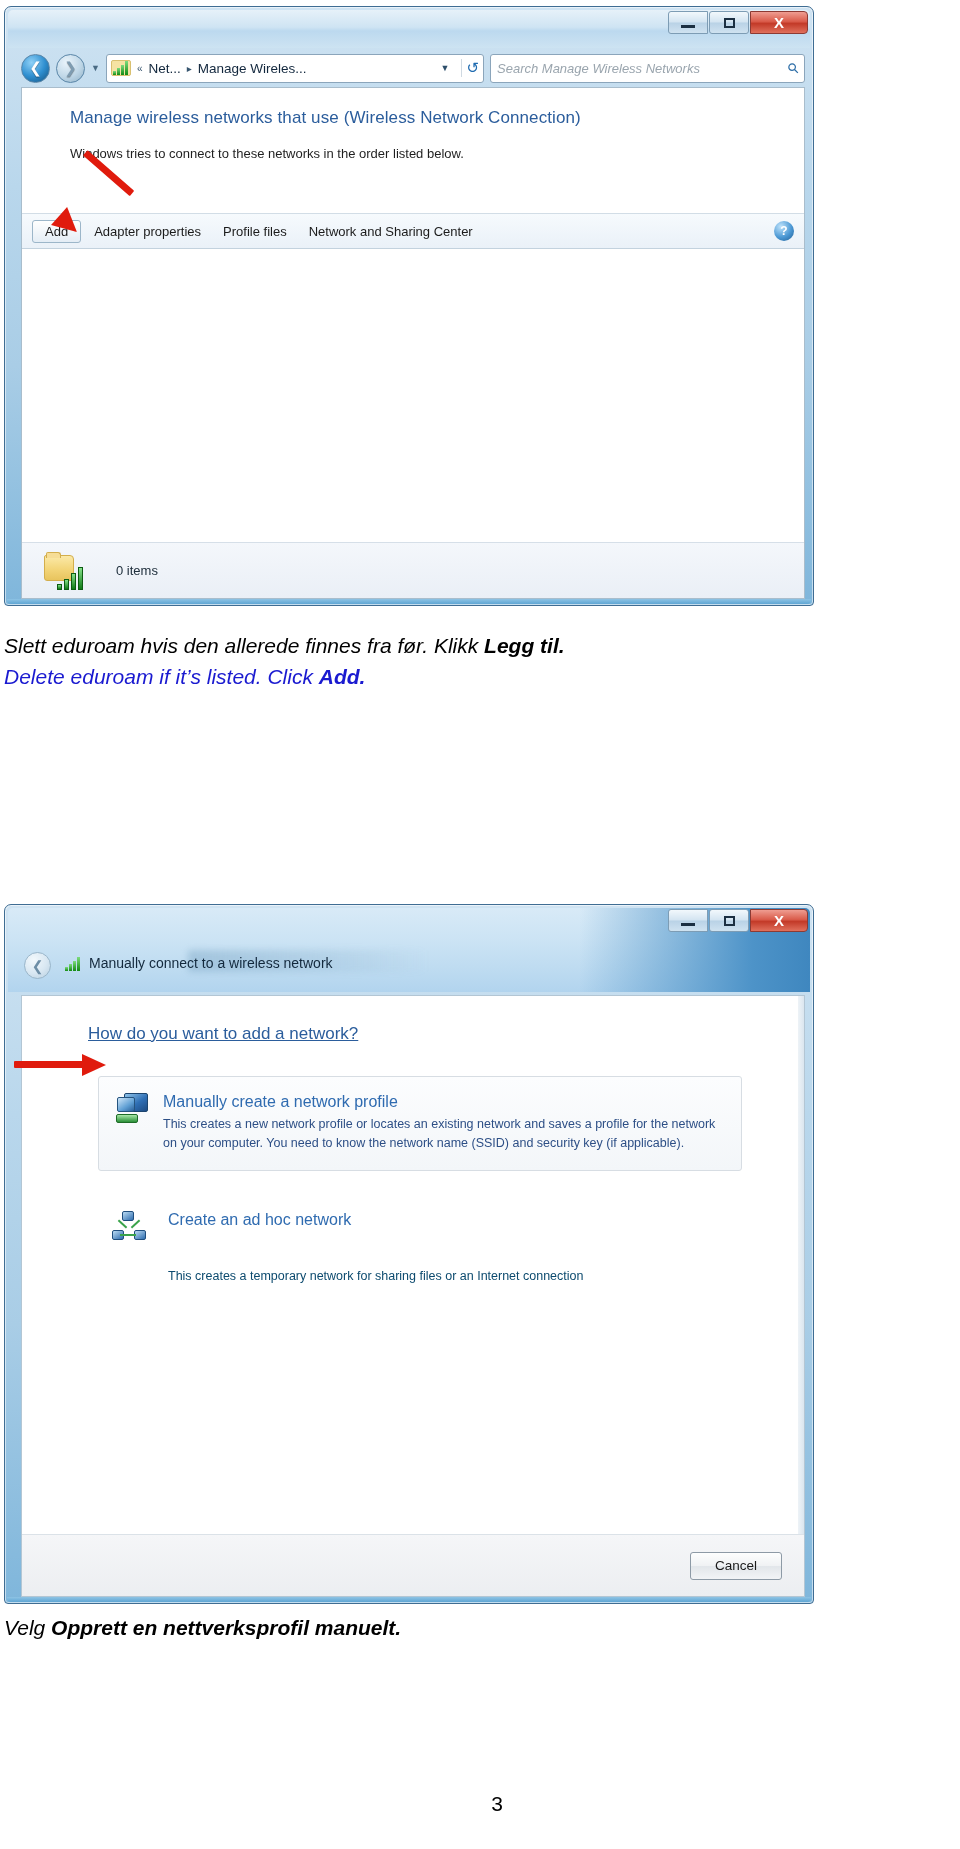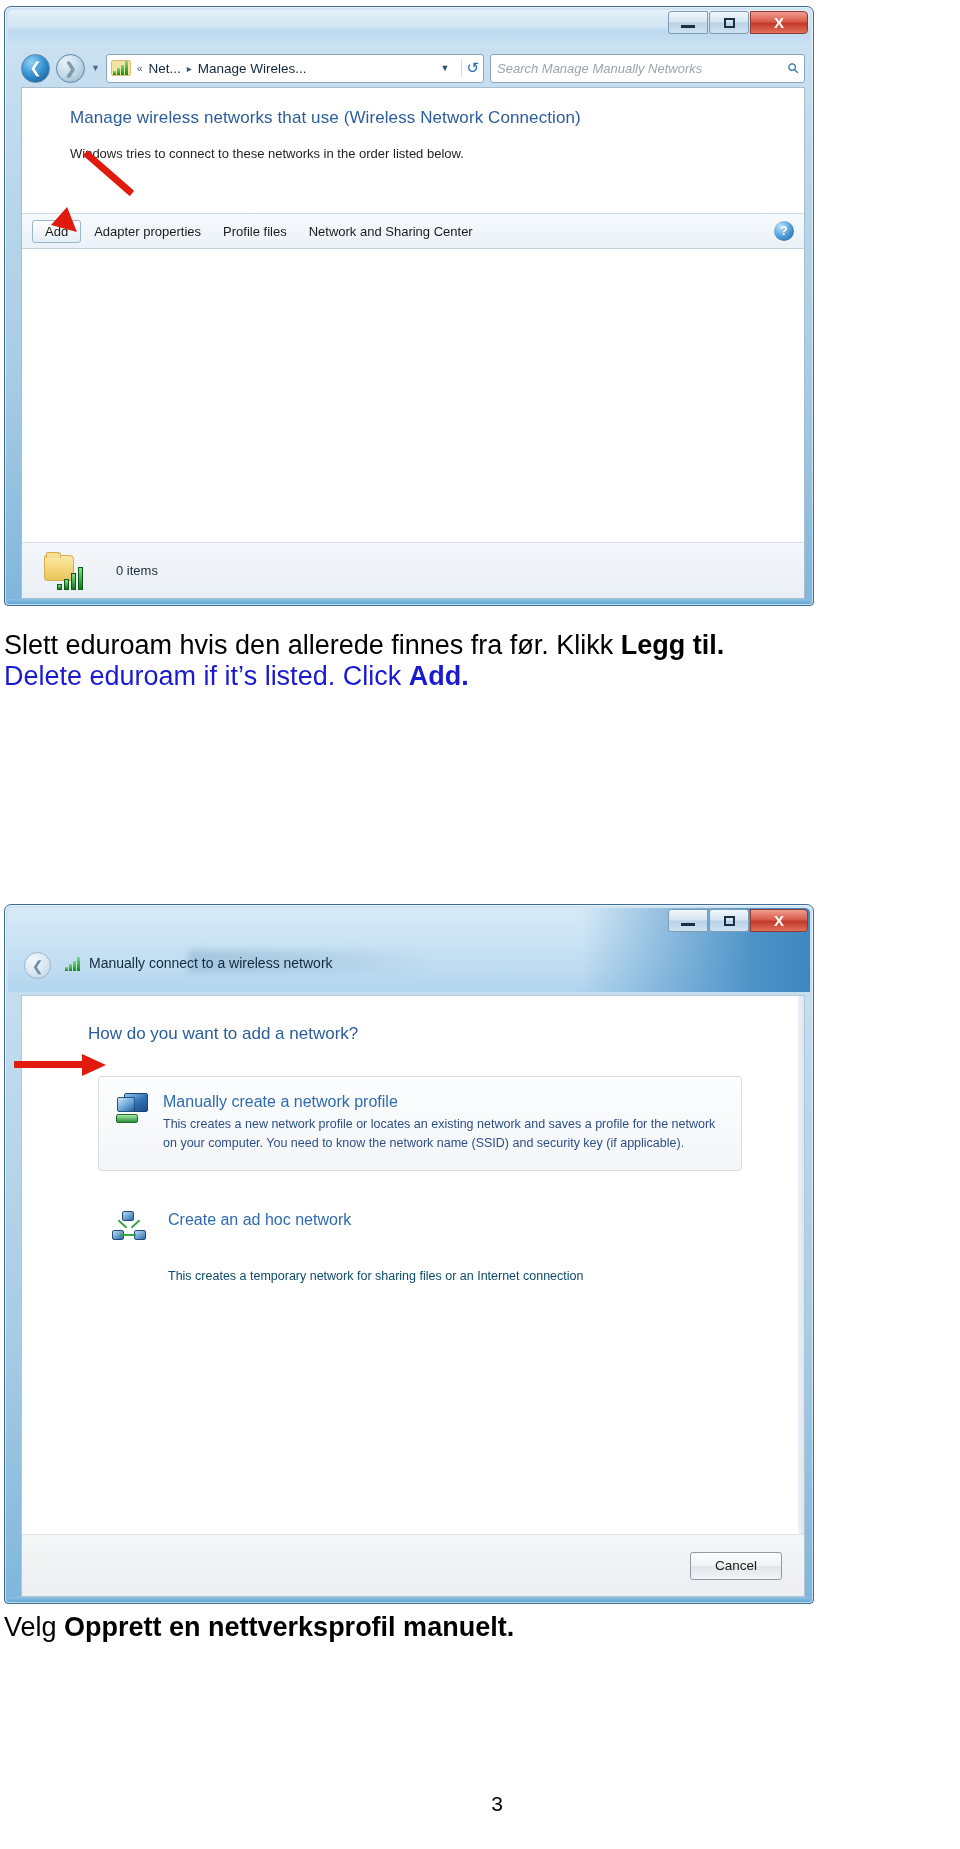--- a/index.html
+++ b/index.html
@@ -168,21 +168,21 @@
   }
   .ghost {
     position:absolute; left:180px; top:42px; width:240px; height:22px;
     background: linear-gradient(90deg, rgba(116,160,192,.40), rgba(116,160,192,.18) 60%, rgba(116,160,192,0));
     filter: blur(3px); border-radius:3px;
   }
   .wizbody {
     position:absolute; left:16px; top:90px; right:8px; bottom:6px;
     background:#fff; border:1px solid #b3c6d4;
   }
-  .wizq { padding:28px 0 0 66px; font-size:17px; color:#2b5d9c; }
+  .wizq { padding:28px 0 0 66px; font-size:17px; color:#2b5d9c;text-decoration:underline; }
   .optcard {
     margin:32px 62px 0 76px; padding:16px 16px 18px 16px;
     border:1px solid #d7dde3; border-radius:3px;
     background: linear-gradient(180deg,#fcfdfe,#f3f6f9);
     display:flex; gap:14px;
   }
   .optplain { margin:40px 62px 0 90px; display:flex; gap:22px; }
   .opt-title { font-size:16px; color:#2f6bb0; line-height:1.15; }
   .opt-desc { font-size:12.5px; color:#2d4f86; line-height:1.45; margin-top:4px; max-width:560px; }
   .opt-desc.dark { color:#0c4a6e;margin-top:38px; }
@@ -250,21 +250,21 @@
   #arrow2 { left:14px; top:1054px; width:96px; height:22px; }
   #arrow2 .shaft { left:0; top:7px; width:74px; }
   #arrow2 .head {
     left:68px; top:0;
     border-top:11px solid transparent; border-bottom:11px solid transparent;
     border-left:24px solid #e01b0d;
   }
 
   
   .caption { position:absolute; left:4px; }
-  .cap-line { font-size:27px; line-height:31px; white-space:nowrap; }
+  .cap-line { font-size:21px; line-height:31px; white-space:nowrap;font-style:italic; }
   .cap-no { color:#000; }
   .cap-en { color:#1a1ad0; }
   .cap-line b { font-weight:bold; }
   #cap1 { top:630px; }
   #cap2 { top:1612px; }
   .pagenum {
     position:absolute; left:0; right:0; top:1792px; text-align:center;
     font-size:21px; color:#000; padding-left:34px;
   }
 </style>
@@ -302,21 +302,21 @@
         <span class="crumb-sep">«</span>
         <span class="crumb">Net...</span>
         <span class="crumb-sep">▸</span>
         <span class="crumb">Manage Wireles...</span>
         <span class="crumb-spacer"></span>
         <span class="crumb-caret">▼</span>
         <span class="refresh">↺</span>
       </div>
 
       <div class="searchbox">
-        <span class="ph">Search Manage Manually Networks</span>
+        <span class="ph">Search Manage Wireless Networks</span>
         <span class="mag">⚲</span>
       </div>
     </div>
 
     <div class="pane">
       <div class="pane-header">
         <div class="h-blue">Manage wireless networks that use (Wireless Network Connection)</div>
         <div class="h-sub">Windows tries to connect to these networks in the order listed below.</div>
       </div>
 

